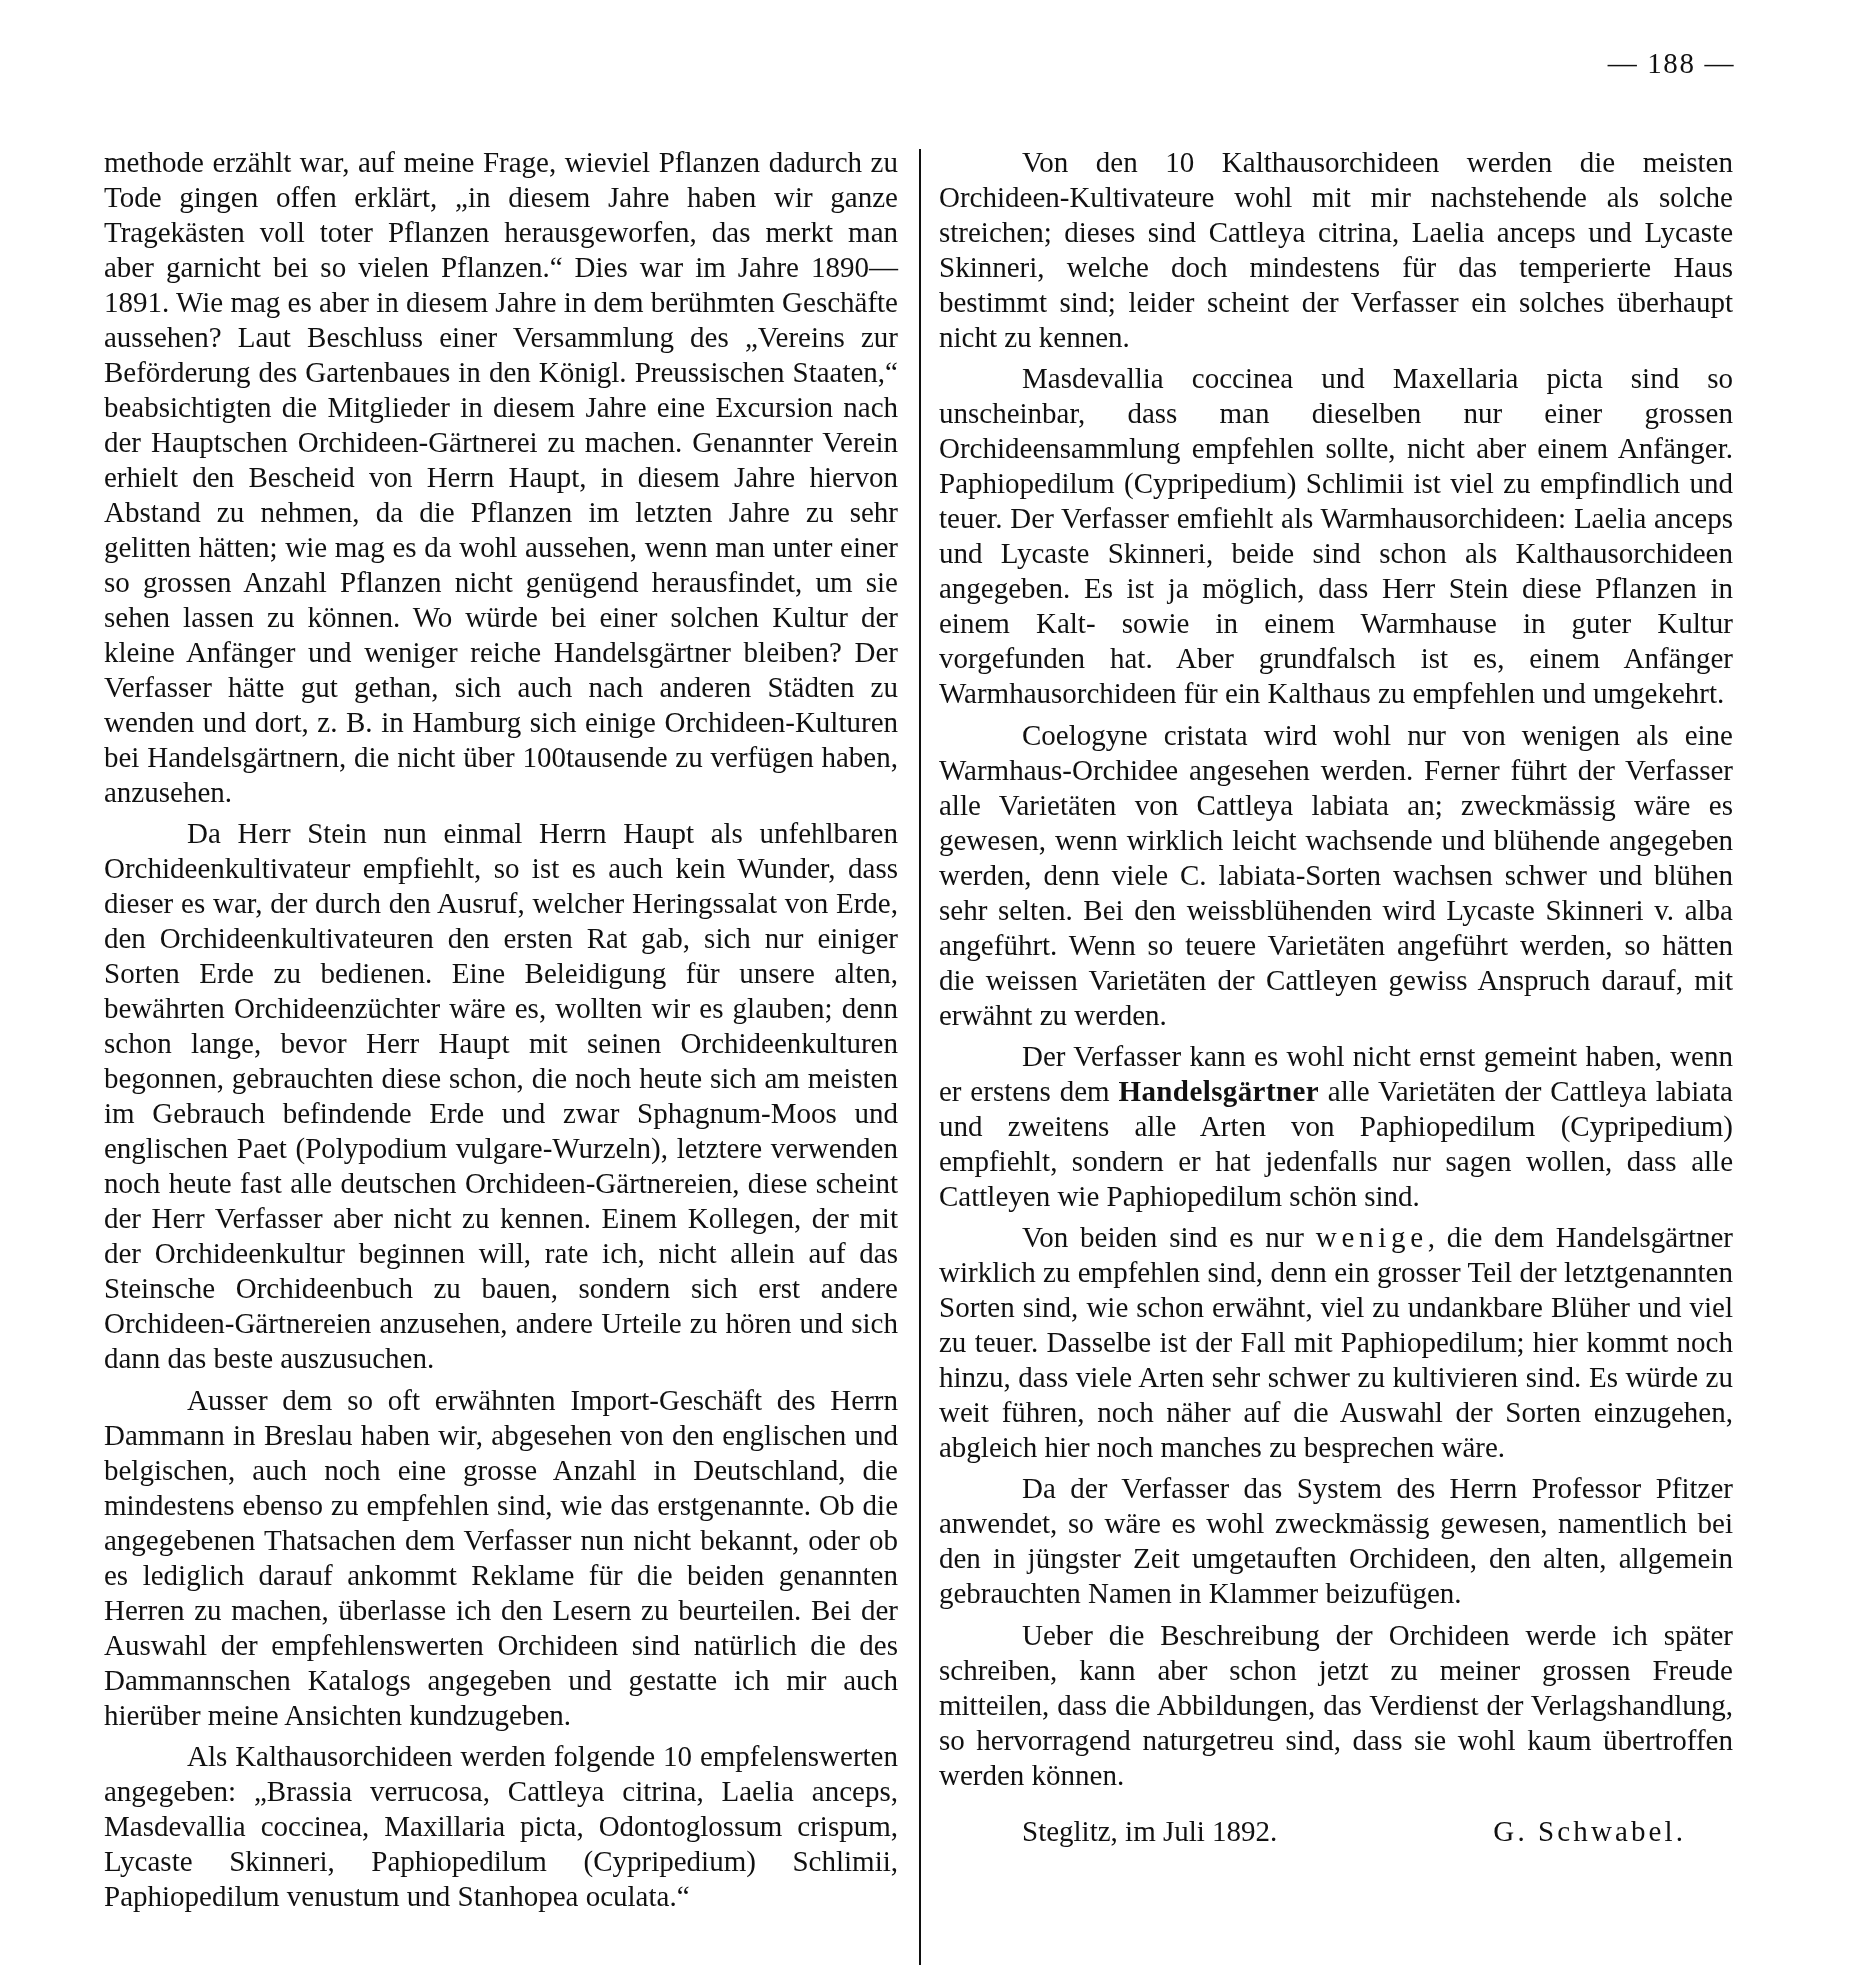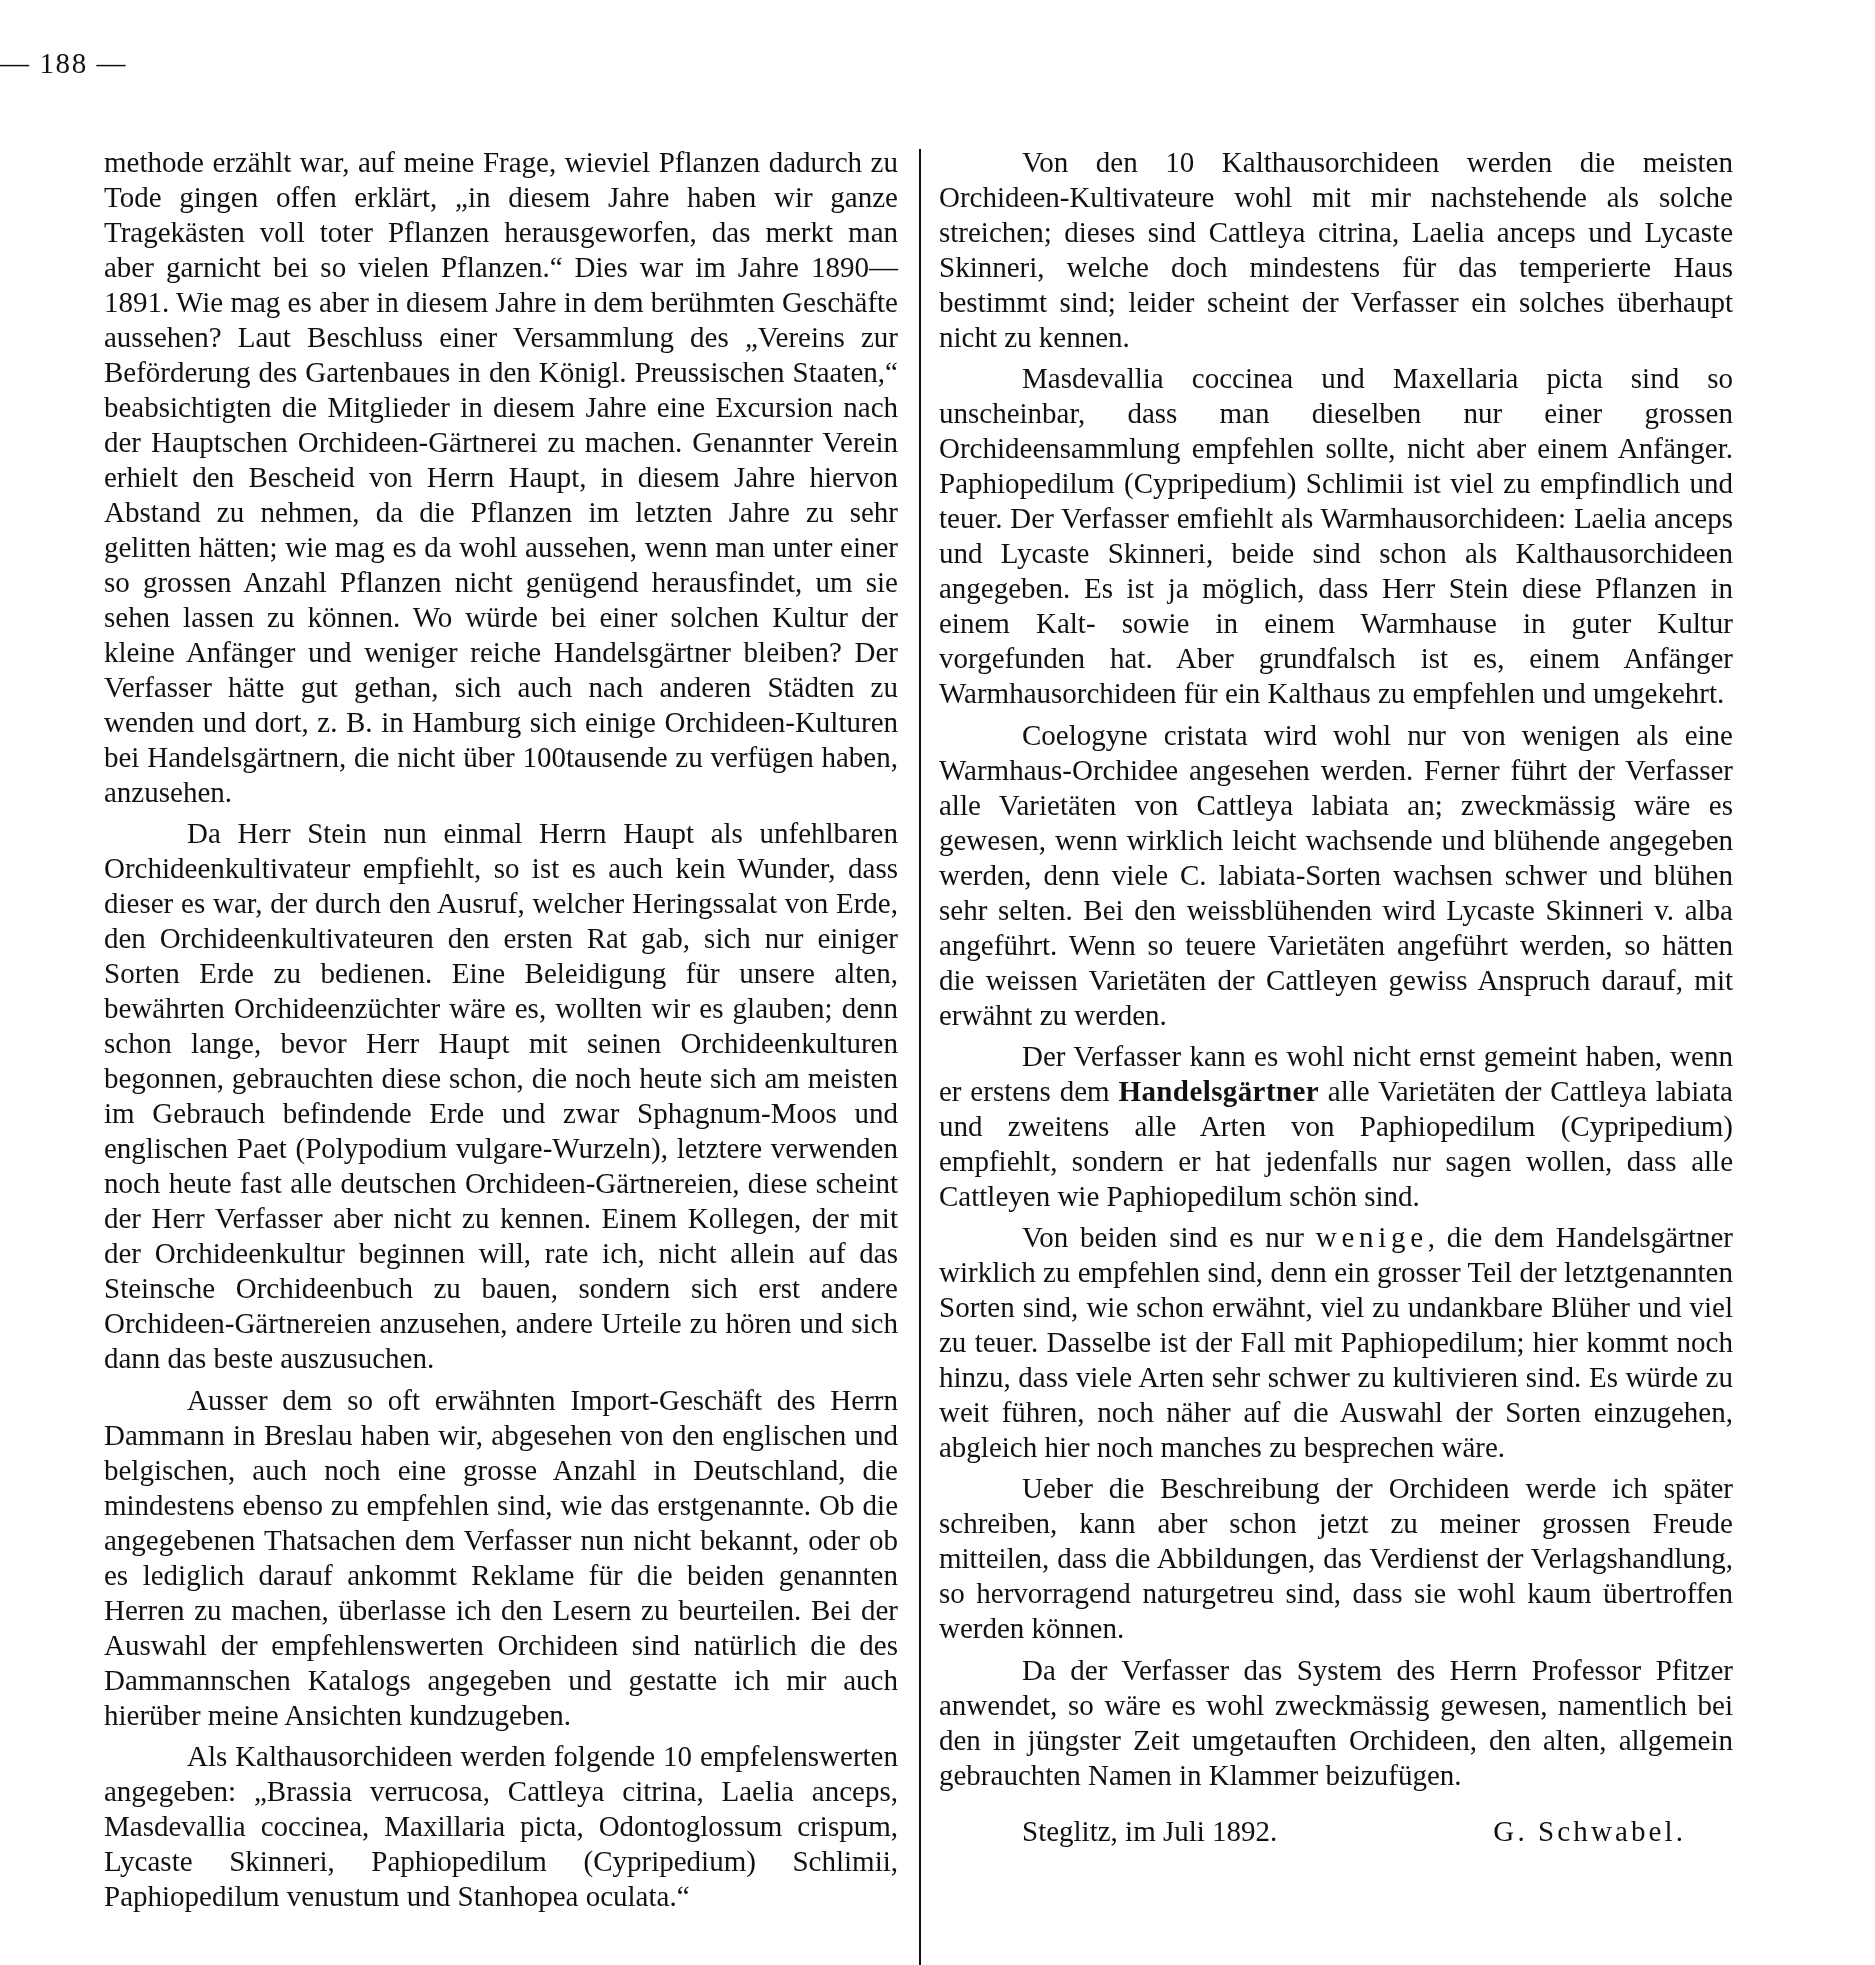--- a/index.html
+++ b/index.html
@@ -3,21 +3,21 @@
 <meta charset="utf-8">
 <style>
   html, body { margin: 0; padding: 0; background: #ffffff; }
   body {
     width: 1876px; height: 2655px; position: relative; overflow: hidden;
     font-family: "Liberation Serif", "DejaVu Serif", serif;
     color: #111111;
   }
   .page-number {
     position: absolute; top: 47px; left: 0; width: 1735px;
-    text-align: left; font-size: 29px; letter-spacing: 1.6px;
+    text-align: right; font-size: 29px; letter-spacing: 1.6px;
   }
   .column {
     position: absolute; top: 145px; width: 794px;
     font-size: 29px; line-height: 35px; text-align: justify;
     hyphens: manual;
   }
   .col-left { left: 104px; }
   .col-right { left: 939px; }
   .divider {
     position: absolute; left: 919px; top: 149px; width: 2px; height: 2370px;
@@ -47,21 +47,21 @@
 </div>
 
 <div class="divider"></div>
 
 <div class="column col-right">
   <p class="indent">Von den 10 Kalthausorchideen werden die meisten Orchideen-Kultivateure wohl mit mir nachstehende als solche streichen; dieses sind Cattleya citrina, Laelia anceps und Lycaste Skinneri, welche doch mindestens für das temperierte Haus bestimmt sind; leider scheint der Verfasser ein solches überhaupt nicht zu kennen.</p>
   <p class="indent">Masdevallia coccinea und Maxellaria picta sind so unscheinbar, dass man dieselben nur einer grossen Orchideensammlung empfehlen sollte, nicht aber einem Anfänger. Paphiopedilum (Cypripedium) Schlimii ist viel zu empfindlich und teuer. Der Verfasser emfiehlt als Warmhausorchideen: Laelia anceps und Lycaste Skinneri, beide sind schon als Kalthausorchideen angegeben. Es ist ja möglich, dass Herr Stein diese Pflanzen in einem Kalt- sowie in einem Warmhause in guter Kultur vorgefunden hat. Aber grundfalsch ist es, einem Anfänger Warmhausorchideen für ein Kalthaus zu empfehlen und umgekehrt.</p>
   <p class="indent">Coelogyne cristata wird wohl nur von wenigen als eine Warmhaus-Orchidee angesehen werden. Ferner führt der Verfasser alle Varietäten von Cattleya labiata an; zweckmässig wäre es gewesen, wenn wirklich leicht wachsende und blühende angegeben werden, denn viele C. labiata-Sorten wachsen schwer und blühen sehr selten. Bei den weissblühenden wird Lycaste Skinneri v. alba angeführt. Wenn so teuere Varietäten angeführt werden, so hätten die weissen Varietäten der Cattleyen gewiss Anspruch darauf, mit erwähnt zu werden.</p>
   <p class="indent"><span>Der Verfasser kann es wohl nicht ernst gemeint haben, wenn er erstens dem </span><span class="bold">Handelsgärtner</span><span> alle Varietäten der Cattleya labiata und zweitens alle Arten von Paphiopedilum (Cypripedium) empfiehlt, sondern er hat jedenfalls nur sagen wollen, dass alle Cattleyen wie Paphiopedilum schön sind.</span></p>
   <p class="indent"><span>Von beiden sind es nur </span><span class="spaced">wenige</span><span>, die dem Handelsgärtner wirklich zu empfehlen sind, denn ein grosser Teil der letztgenannten Sorten sind, wie schon erwähnt, viel zu undankbare Blüher und viel zu teuer. Dasselbe ist der Fall mit Paphiopedilum; hier kommt noch hinzu, dass viele Arten sehr schwer zu kultivieren sind. Es würde zu weit führen, noch näher auf die Auswahl der Sorten einzugehen, abgleich hier noch manches zu besprechen wäre.</span></p>
+  <p class="indent">Da der Verfasser das System des Herrn Professor Pfitzer anwendet, so wäre es wohl zweckmässig gewesen, namentlich bei den in jüngster Zeit umgetauften Orchideen, den alten, allgemein gebrauchten Namen in Klammer beizufügen.</p>
   <p class="indent">Ueber die Beschreibung der Orchideen werde ich später schreiben, kann aber schon jetzt zu meiner grossen Freude mitteilen, dass die Abbildungen, das Verdienst der Verlagshandlung, so hervorragend naturgetreu sind, dass sie wohl kaum übertroffen werden können.</p>
-  <p class="indent">Da der Verfasser das System des Herrn Professor Pfitzer anwendet, so wäre es wohl zweckmässig gewesen, namentlich bei den in jüngster Zeit umgetauften Orchideen, den alten, allgemein gebrauchten Namen in Klammer beizufügen.</p>
   <div class="signature-line">
     <span>Steglitz, im Juli 1892.</span>
     <span class="spaced" style="letter-spacing:3.1px">G. Schwabel.</span>
   </div>
 
 </div>
 
 
 </body></html>

